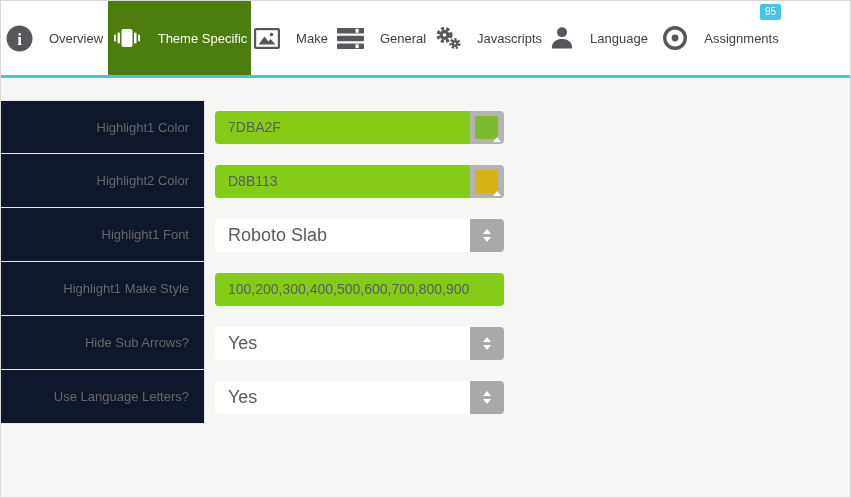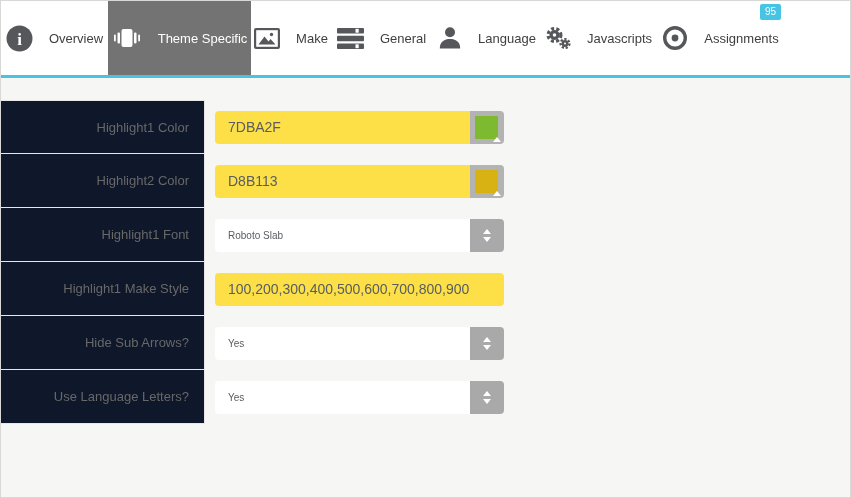--- a/index.html
+++ b/index.html
@@ -6,45 +6,45 @@
   .page{
     width:851px;height:498px;box-sizing:border-box;position:relative;
     border:1px solid #d8d8d6;background:#f6f6f4;overflow:hidden;
     font-family:"Liberation Sans","DejaVu Sans",sans-serif;
   }
   
   .tabbar{display:flex;height:77px;box-sizing:border-box;background:#fff;border-bottom:3px solid #47c3e3;}
   .tab{display:flex;align-items:center;justify-content:center;gap:16px;position:relative;cursor:pointer;flex:none;}
   .tab-icon{height:28px;display:flex;align-items:center;justify-content:center;}
   .tab-label{font-size:13px;color:#404040;white-space:nowrap;}
-  .tab.active{background:#737373;}
+  .tab.active{background:#4d7c0f;}
   .tab.active .tab-label{color:#fff;}
   .badge{position:absolute;top:3px;right:6px;background:#47c3e3;color:#fff;font-size:10px;line-height:1;padding:3px 5px;border-radius:2px;}
   
   .banner{margin:26px 10px 0;height:45px;background:#e7d386;border-radius:3px;display:flex;align-items:center;position:relative;}
   .banner-icon{margin-left:33px;display:flex;align-items:center;}
   .banner-text{margin-left:22px;font-size:13.5px;color:#9c8a47;}
   .banner-ellipsis{position:absolute;right:14px;bottom:3px;font-size:13px;color:#b7a258;letter-spacing:1px;}
   
   .form{margin-top:22px;}
   .form-row{display:flex;height:54px;box-sizing:border-box;}
   .row-label{
     width:204px;box-sizing:border-box;background:#0f172a;
     border-right:1px solid #e7e7e5;border-bottom:1px solid #e7e7e5;
     display:flex;align-items:center;justify-content:flex-end;
     padding-right:15px;font-size:13px;color:#686868;
   }
   .form-row:first-child .row-label{border-top:1px solid #e7e7e5;}
   .row-field{flex:1;display:flex;align-items:center;padding-left:10px;}
   .field{display:flex;width:289px;height:33px;border-radius:4px;overflow:hidden;}
   .field input{
-    flex:1;min-width:0;border:none;outline:none;background:#fde047;
+    flex:1;min-width:0;border:none;outline:none;background:#84cc16;
     padding:0 13px;font-size:14px;color:#585d61;font-family:inherit;
   }
-  .select-value{flex:1;background:#fff;display:flex;align-items:center;padding:0 13px;font-size:10px;color:#585d61;}
+  .select-value{flex:1;background:#fff;display:flex;align-items:center;padding:0 13px;font-size:18px;color:#585d61;}
   .addon{width:34px;flex:none;position:relative;}
   .addon.swatch{background:#b3b3b3;cursor:pointer;}
   .swatch-color{position:absolute;top:5px;left:5px;width:23px;height:23px;}
   .swatch-caret{position:absolute;right:3px;bottom:2px;width:0;height:0;
     border-left:4px solid transparent;border-right:4px solid transparent;border-bottom:5px solid #fff;}
   .addon.spinner{background:#a9a9a9;display:flex;flex-direction:column;align-items:center;justify-content:center;gap:3px;}
   .spin-up{width:0;height:0;border-left:4.5px solid transparent;border-right:4.5px solid transparent;border-bottom:5px solid #fff;}
   .spin-down{width:0;height:0;border-left:4.5px solid transparent;border-right:4.5px solid transparent;border-top:5px solid #fff;}
 </style>
 </head>
@@ -95,44 +95,44 @@
           <rect x="0" y="0" width="27" height="5.5" rx="1" fill="#56575b"></rect>
           <rect x="0" y="7.75" width="27" height="5.5" rx="1" fill="#56575b"></rect>
           <rect x="0" y="15.5" width="27" height="5.5" rx="1" fill="#56575b"></rect>
           <rect x="18.5" y="0.8" width="3.2" height="3.9" fill="#fff"></rect>
           <rect x="18.5" y="16.3" width="3.2" height="3.9" fill="#fff"></rect>
         </svg>
       </span>
       <span class="tab-label">General</span>
     </div>
 
-    <div class="tab" style="width:110px">
-      <span class="tab-icon">
-        <svg width="24" height="24" viewBox="0 0 24 24" fill="#56575b">
-          <circle cx="12" cy="6.3" r="5"></circle>
-          <path d="M1.8 22.5 C1.8 15.5 6.5 13 12 13 C17.5 13 22.2 15.5 22.2 22.5 Z"></path>
-        </svg>
-      </span>
-      <span class="tab-label">Language</span>
-    </div>
-
     <div class="tab" style="width:112px">
       <span class="tab-icon">
         <svg width="27" height="24" viewBox="0 0 27 24">
           <g fill="none" stroke="#56575b">
             <circle cx="10.5" cy="9" r="6.4" stroke-width="3.2" stroke-dasharray="3 2.2"></circle>
             <circle cx="10.5" cy="9" r="3.4" stroke-width="3.2"></circle>
             <circle cx="21" cy="17.5" r="4.4" stroke-width="2.4" stroke-dasharray="2.2 1.7"></circle>
             <circle cx="21" cy="17.5" r="2.2" stroke-width="2.4"></circle>
           </g>
         </svg>
       </span>
       <span class="tab-label">Javascripts</span>
     </div>
 
+    <div class="tab" style="width:110px">
+      <span class="tab-icon">
+        <svg width="24" height="24" viewBox="0 0 24 24" fill="#56575b">
+          <circle cx="12" cy="6.3" r="5"></circle>
+          <path d="M1.8 22.5 C1.8 15.5 6.5 13 12 13 C17.5 13 22.2 15.5 22.2 22.5 Z"></path>
+        </svg>
+      </span>
+      <span class="tab-label">Language</span>
+    </div>
+
     <div class="tab" style="width:133px">
       <span class="badge">95</span>
       <span class="tab-icon">
         <svg width="26" height="26" viewBox="0 0 26 26">
           <circle cx="13" cy="13" r="10.3" fill="none" stroke="#56575b" stroke-width="3.4"></circle>
           <circle cx="13" cy="13" r="3.4" fill="#56575b"></circle>
         </svg>
       </span>
       <span class="tab-label">Assignments</span>
     </div>

